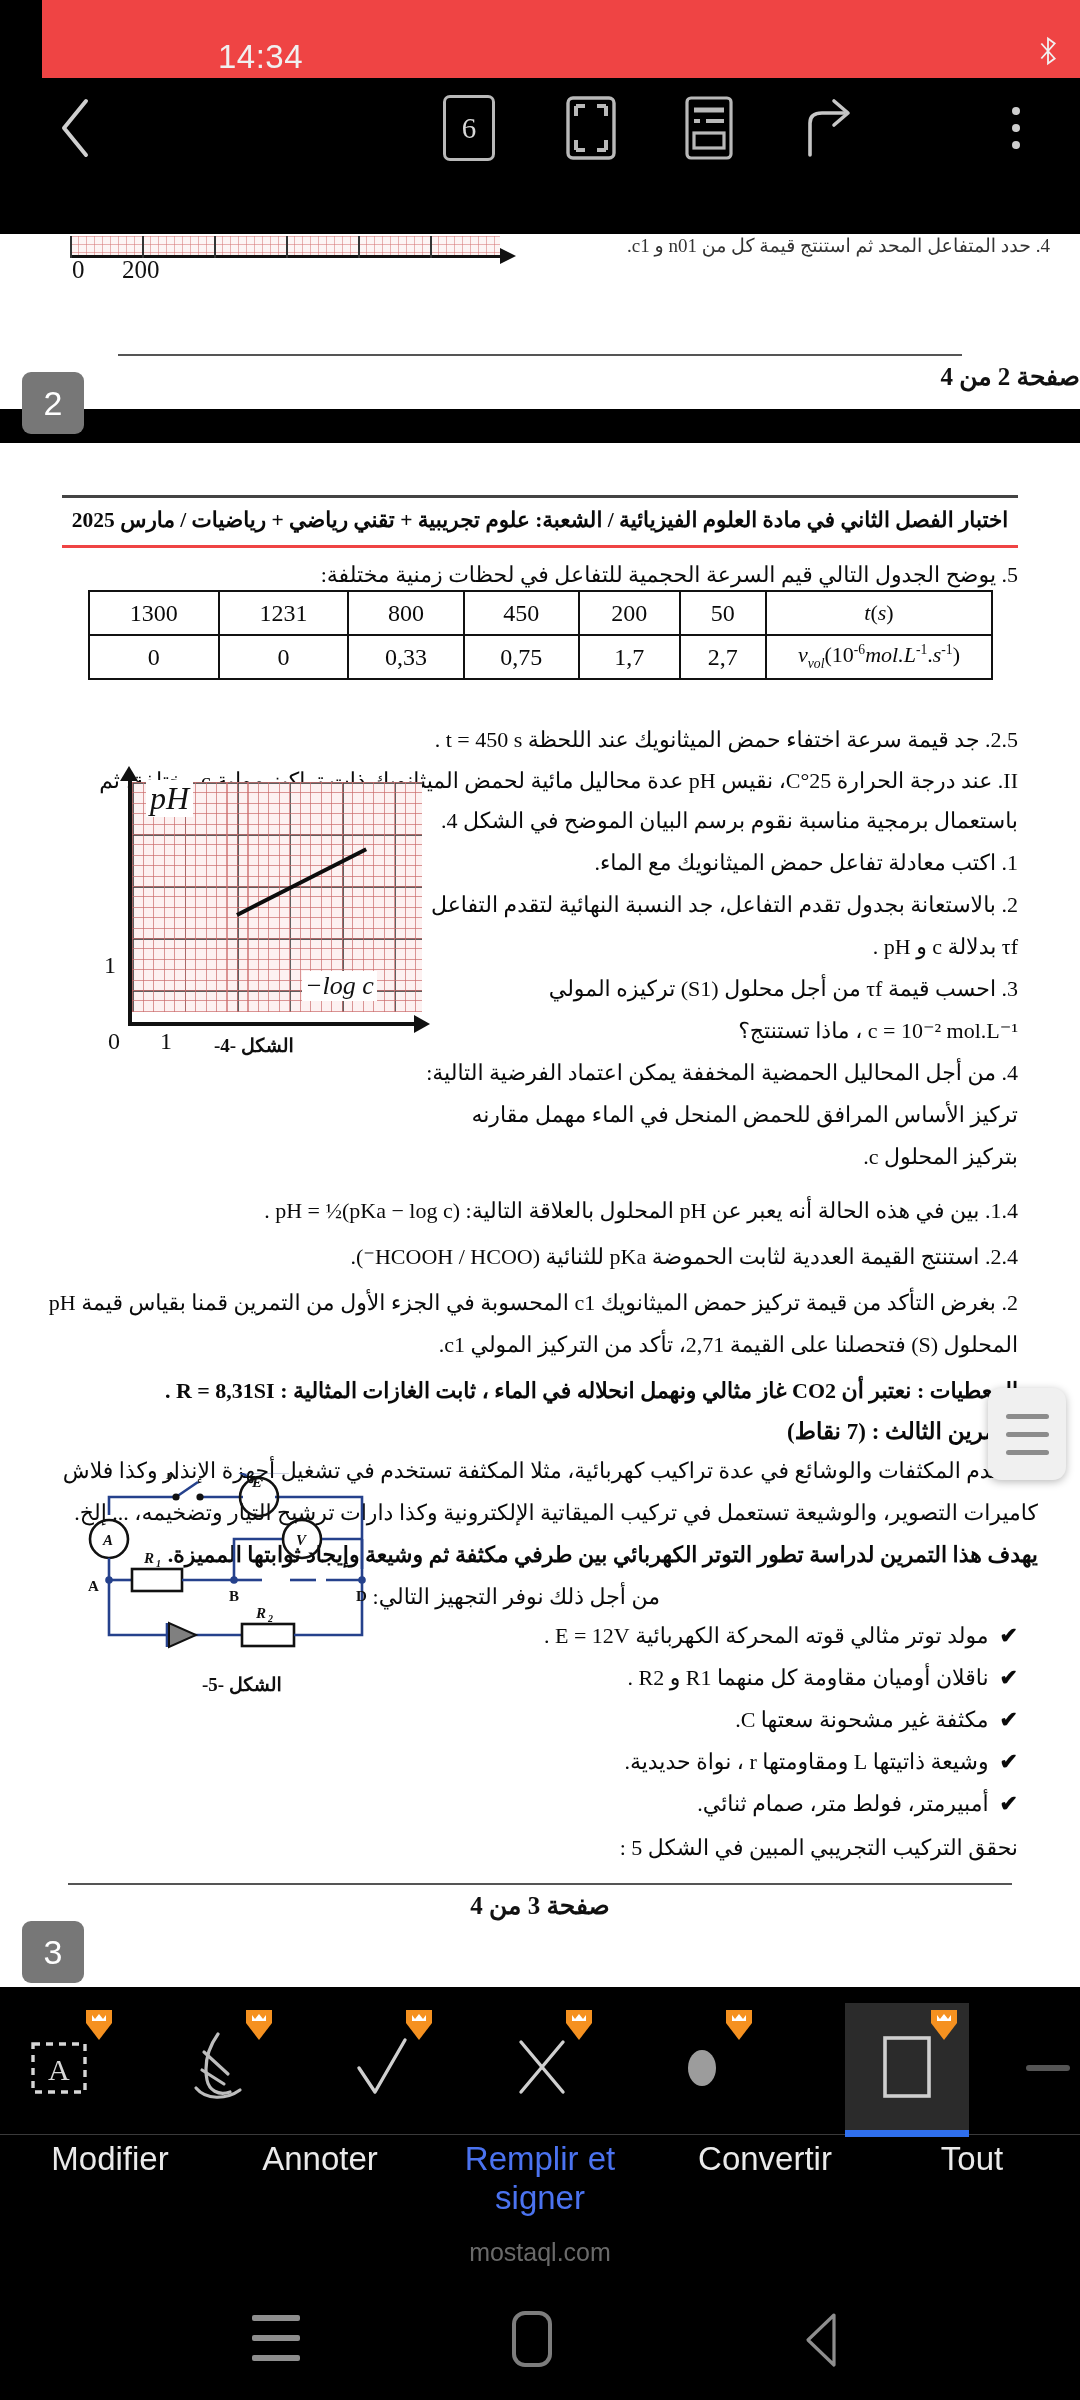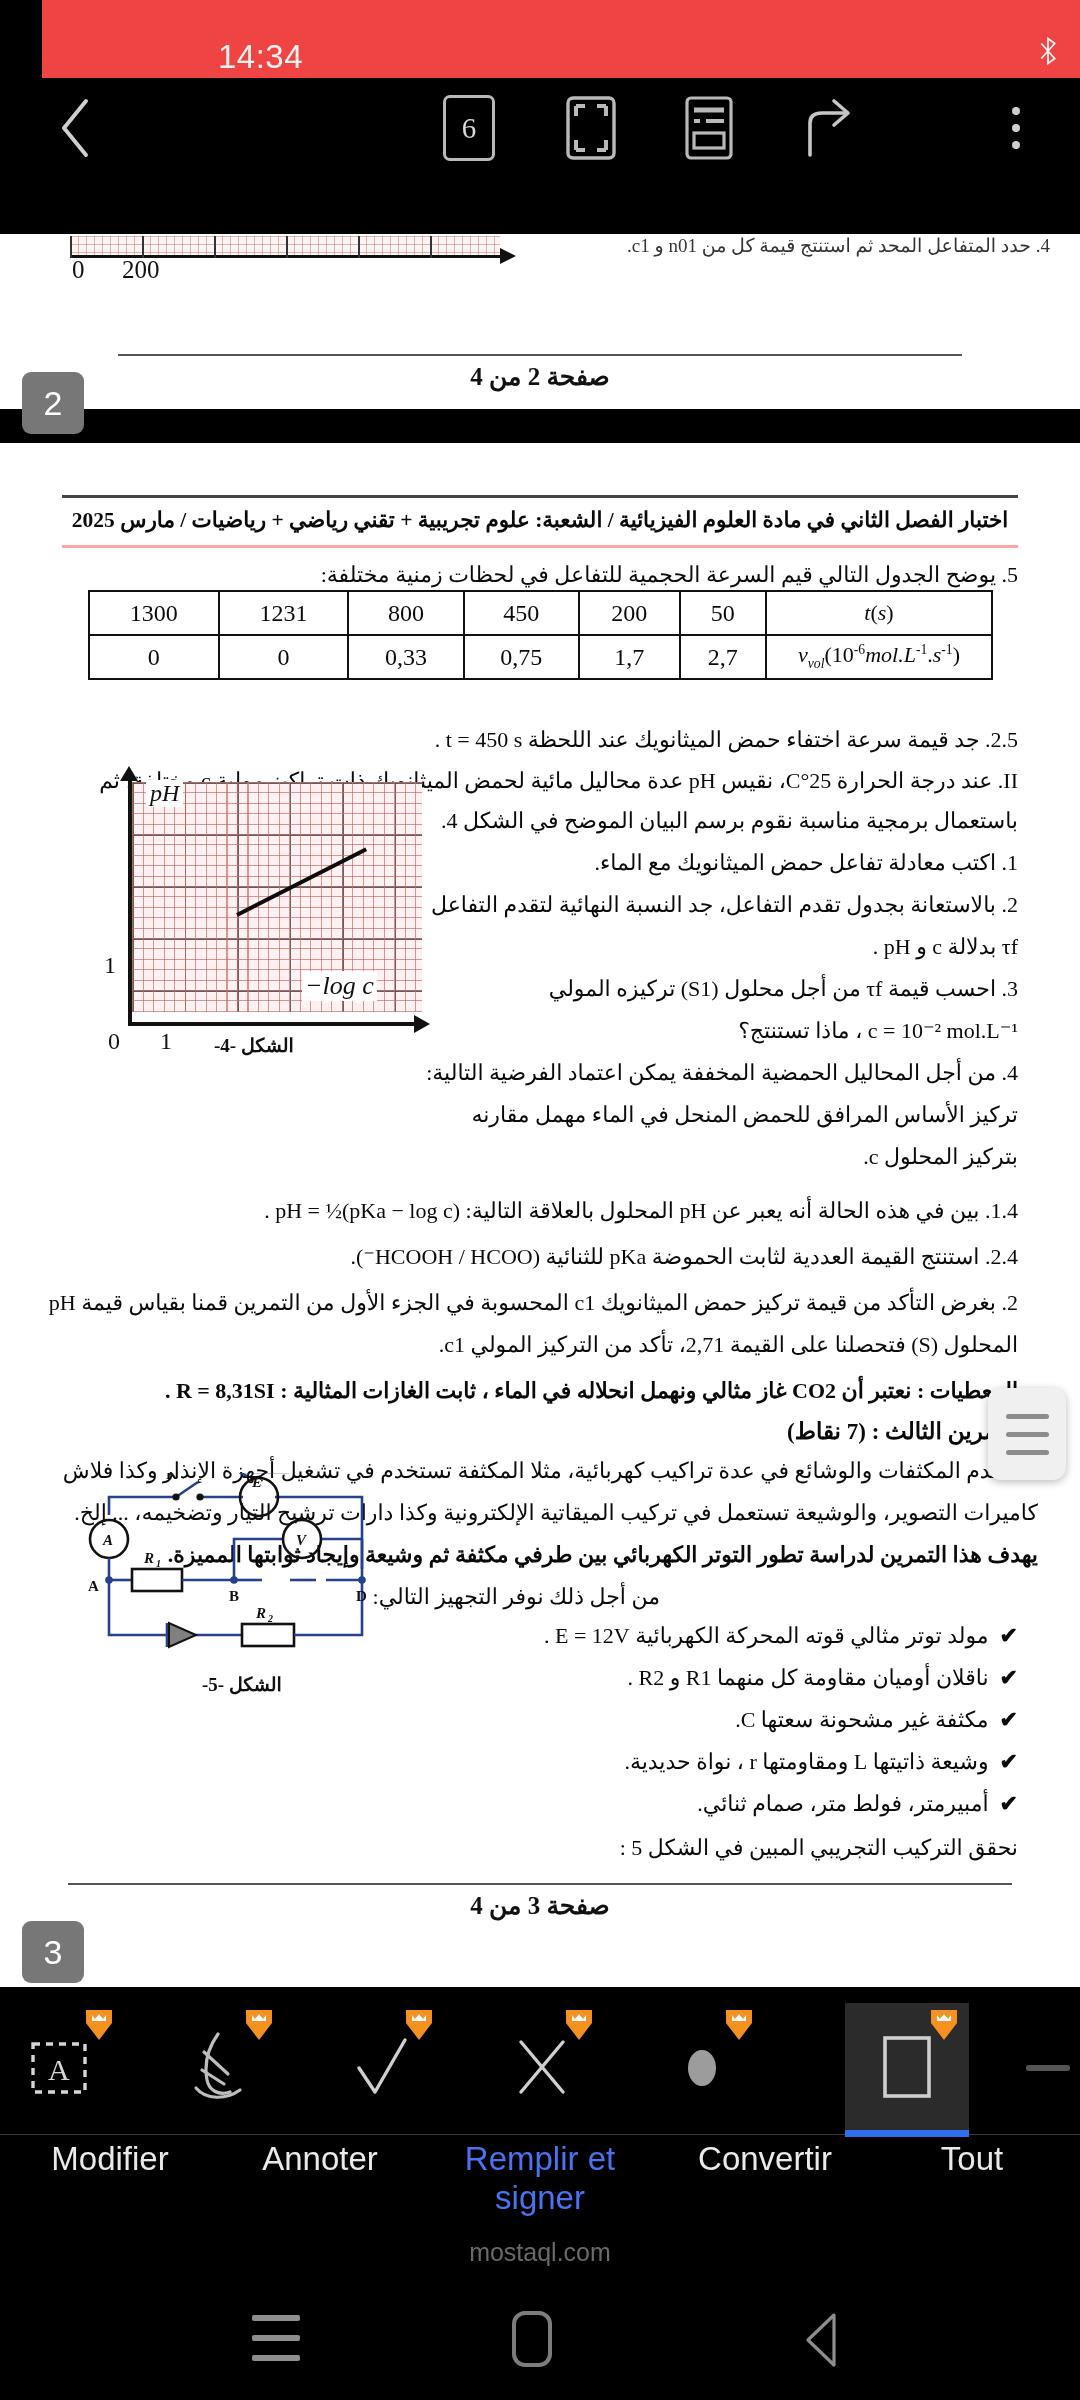--- a/index.html
+++ b/index.html
@@ -101,29 +101,29 @@
   }
   .prev-tick { position: absolute; top: 0; width: 2px; height: 22px; background:#333; }
   .prev-lbl { position:absolute; font-family:"Liberation Serif",serif; font-size:25px; color:#111; }
   .prev-arabic {
     position:absolute; right: 30px; top: 0px; font-size: 19px; color:#222;
     direction: rtl; white-space: nowrap; opacity: .92;
     font-family:"Liberation Serif",serif;
   }
   .prev-rule { position:absolute; left:118px; right:118px; top:120px; height:2px; background:#555; }
   .prev-footer {
-    position:absolute; top:128px; left:0; width:1080px; text-align:center;
+    position:absolute; top:128px; left:0; width:1080px; text-align:right;
     font-size:25px; direction:rtl; color:#111; font-weight:bold;
     font-family:"Liberation Serif",serif;
   }
 
   
   .doc-title-box {
     position:absolute; left:62px; right:62px; top:52px;
-    border-top:3px solid #444; border-bottom:3px solid #fca5a5;
+    border-top:3px solid #444; border-bottom:3px solid #ef4444;
     padding:9px 0 12px; text-align:center;
   }
   .doc-title {
     direction: rtl; font-size: 21.5px; font-weight: bold; color:#0a0a0a;
     font-family:"Liberation Serif", serif; white-space: nowrap;
   }
 
   .q-line {
     position: absolute; direction: rtl; text-align: right;
     font-family: "Liberation Serif", serif; color: #0a0a0a;
@@ -162,21 +162,21 @@
   .fig4 .yarrow { position:absolute; left:36px; top:-10px;
       border-bottom:15px solid #111; border-left:9px solid transparent; border-right:9px solid transparent; }
   .fig4 .xaxis { position:absolute; left:44px; top:246px; width:292px; height:4px; background:#111; }
   .fig4 .xarrow { position:absolute; left:330px; top:239px;
       border-left:16px solid #111; border-top:9px solid transparent; border-bottom:9px solid transparent; }
   .fig4 .trend {
     position:absolute; left:153px; top:137px; width:145px; height:4px; background:#0c0c0c;
     transform-origin: left center; transform: rotate(-27deg);
   }
   .fig4 .lbl { position:absolute; font-family:"Liberation Serif",serif; color:#111; }
-  .fig4 .ylabel { left:62px; top:4px; font-size:24px; font-style:italic; background:#fff; padding:0 4px;}
+  .fig4 .ylabel { left:62px; top:4px; font-size:32px; font-style:italic; background:#fff; padding:0 4px;}
   .fig4 .xlabel { left:218px; top:195px; font-size:26px; font-style:italic; background:#fff; padding:0 3px;}
   .fig4 .tick-1y { left:20px; top:176px; font-size:24px; }
   .fig4 .tick-0 { left:24px; top:252px; font-size:24px; }
   .fig4 .tick-1x { left:76px; top:252px; font-size:24px; }
   .fig4 .figcap {
     left:130px; top:258px; font-size:19px; font-weight:bold; direction:rtl; color:#111;
   }
 
   
   .fig5 { position:absolute; left:84px; top:1030px; width:330px; height:230px; }

